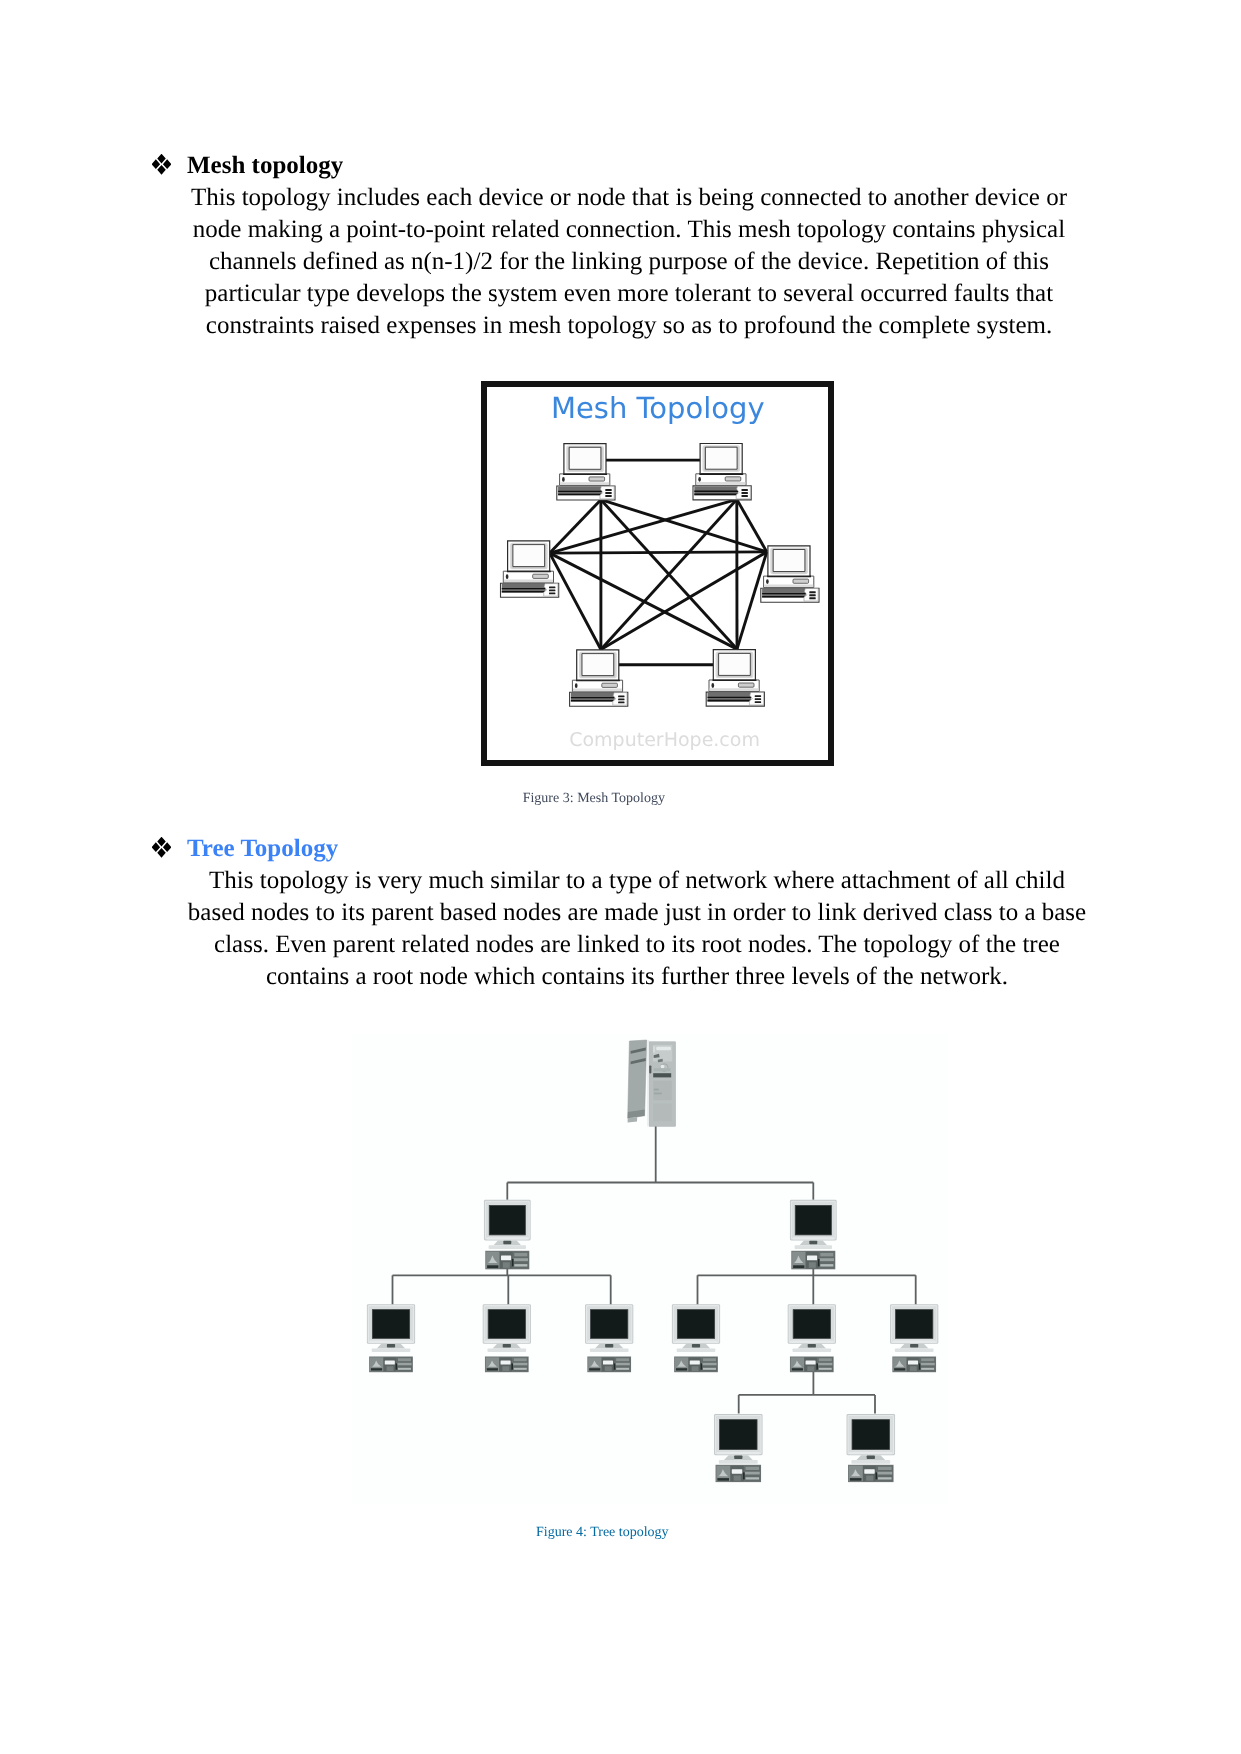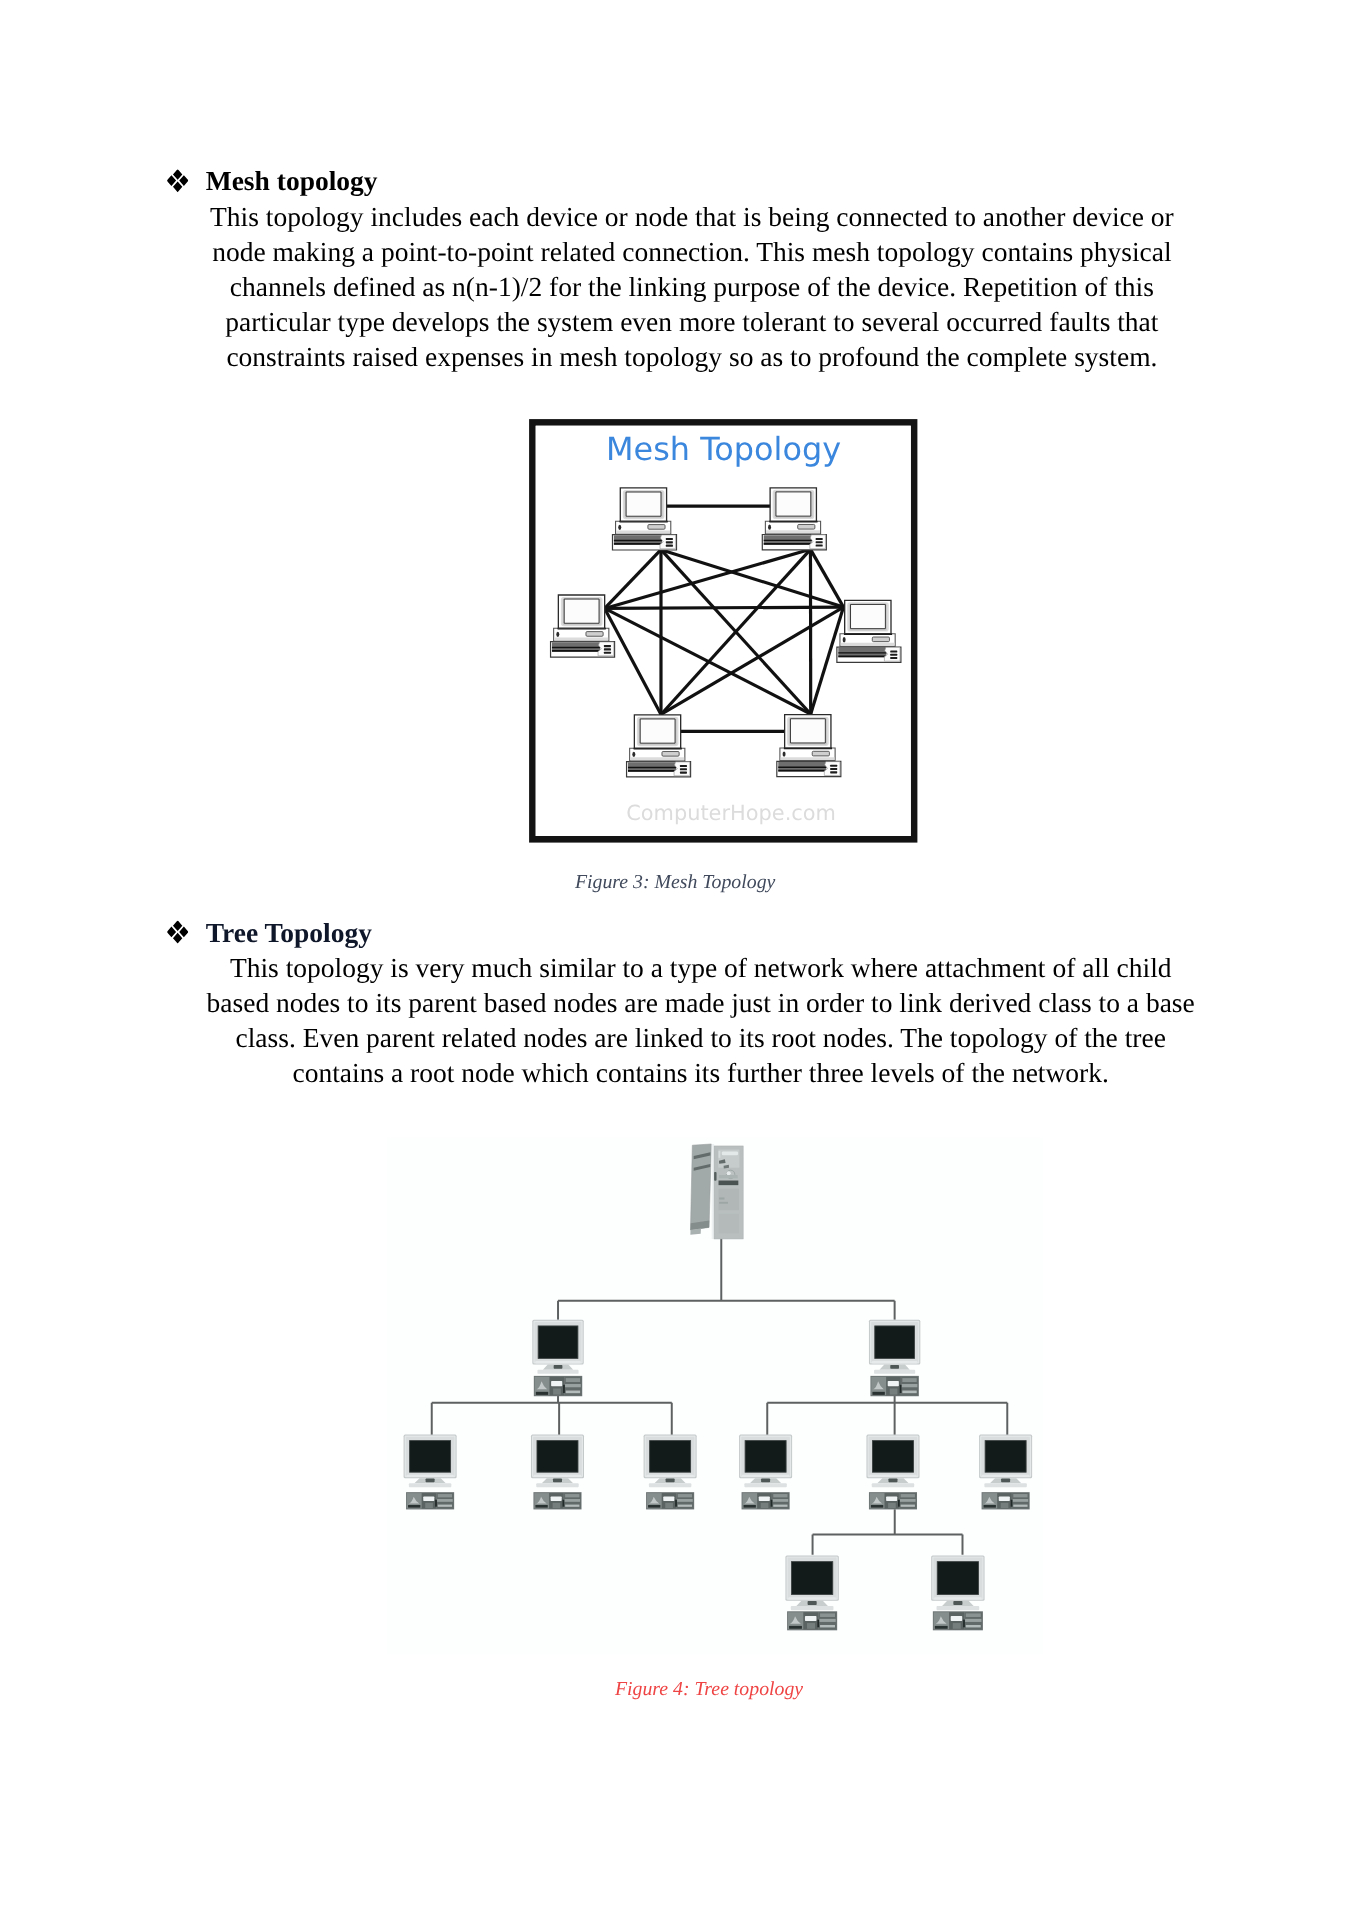--- a/index.html
+++ b/index.html
@@ -3,21 +3,21 @@
 <meta charset="utf-8">
 <style>
   html,body{margin:0;padding:0;background:#ffffff;-webkit-font-smoothing:antialiased;}
   *{text-rendering:geometricPrecision;}
   body{width:1241px;height:1754px;overflow:hidden;}
   .page{position:relative;width:1047px;height:1754px;background:#ffffff;
         font-family:"Liberation Serif",serif;}
   .bulletsvg{position:absolute;display:block;}
   .head{position:absolute;font-size:25px;font-weight:bold;color:#000;white-space:nowrap;}
   .body-par{position:absolute;font-size:25px;line-height:32.05px;color:#000;text-align:center;}
-  .caption{position:absolute;font-size:18px;font-style:italic;white-space:nowrap;}
+  .caption{position:absolute;font-size:14px;white-space:nowrap;}
   .meshbox{position:absolute;box-sizing:border-box;border:6px solid #131313;background:#fff;overflow:hidden;}
   .meshsvg{position:absolute;left:-6px;top:-6px;display:block;}
   .treefig{position:absolute;}
   .treesvg{position:absolute;left:0;top:0;display:block;filter:blur(0.45px);}
   .meshtitle{font-family:"DejaVu Sans",sans-serif;font-size:29px;}
   .meshwm{font-family:"DejaVu Sans",sans-serif;font-size:19px;}
 </style>
 </head>
 <body>
 
@@ -165,21 +165,21 @@
         </g>
         <text x="657.8" y="418.2" text-anchor="middle" class="meshtitle" fill="#3b87de">Mesh Topology</text>
         <text x="664.6" y="745.8" text-anchor="middle" class="meshwm" fill="#dcdcdc">ComputerHope.com</text>
       </svg>
   </div>
   <div class="caption" style="left: 522.7px; top: 791.4px; color: rgb(64, 74, 92);">Figure 3: Mesh Topology</div>
 
   <svg class="bulletsvg" style="left:151.7px;top:837.0px;" width="19" height="21" viewBox="0 0 19 21">
       <path d="M9.5 -0.3 L13.75 4.55 L9.5 9.4 L5.25 4.55 Z M9.5 11 L13.75 15.85 L9.5 20.7 L5.25 15.85 Z M3.85 5.35 L8.1 10.2 L3.85 15.05 L-0.4 10.2 Z M15.15 5.35 L19.4 10.2 L15.15 15.05 L10.9 10.2 Z" fill="#000000"></path>
     </svg>
-  <div class="head" style="left: 187px; top: 835px; color: #0f172a;">Tree Topology</div>
+  <div class="head" style="left: 187px; top: 835px; color: #3b82f6;">Tree Topology</div>
   <div class="body-par" style="left: 187px; top: 865.3px; width: 900px; color: rgb(0, 0, 0);">This topology is very much similar to a type of network where attachment of all child based nodes to its parent based nodes are made just in order to link derived class to a base class. Even parent related nodes are linked to its root nodes. The topology of the tree contains a root node which contains its further three levels of the network.</div>
 
   <div id="treefig" class="treefig" style="left:340px;top:1025px;width:620px;height:500px;">
     <svg id="tree-svg" class="treesvg" width="620" height="500" viewBox="340 1025 620 500" xmlns="http://www.w3.org/2000/svg">
         <rect x="352" y="1034" width="596" height="470" fill="#fdfefe"></rect>
         <g>
           <line x1="655.7" y1="1126" x2="655.7" y2="1182.5" stroke="#5e6161" stroke-width="1.8"></line>
           <line x1="507.3" y1="1182.5" x2="813.3" y2="1182.5" stroke="#5e6161" stroke-width="1.8"></line>
           <line x1="507.3" y1="1182.5" x2="507.3" y2="1199.8" stroke="#5e6161" stroke-width="1.8"></line>
           <line x1="813.3" y1="1182.5" x2="813.3" y2="1199.8" stroke="#5e6161" stroke-width="1.8"></line>
@@ -448,15 +448,15 @@
           <rect x="864.27" y="1469.13" width="10.47" height="4.5" rx="0.6" fill="#f0f3f3"></rect>
           <rect x="866.15" y="1475.53" width="7.25" height="5.19" fill="#767d7d"></rect>
           <rect x="877.05" y="1465.7" width="15.8" height="15.5" fill="#626969"></rect>
           <rect x="878" y="1466.7" width="13.59" height="3.29" fill="#8b9292"></rect>
           <rect x="877.37" y="1471.72" width="14.85" height="2.77" fill="#9aa1a1"></rect>
           <rect x="878" y="1477.26" width="13.59" height="2.25" fill="#b4bbbb"></rect>
           <rect x="875.55" y="1472.41" width="1.6" height="6.92" fill="#222929"></rect>
         </g>
       </svg>
   </div>
-  <div class="caption" style="left: 559px; top: 1525.4px; color: #ef4444;">Figure 4: Tree topology</div>
+  <div class="caption" style="left: 536px; top: 1525.4px; color: #0369a1;">Figure 4: Tree topology</div>
 
 </div>
 
 </body></html>

